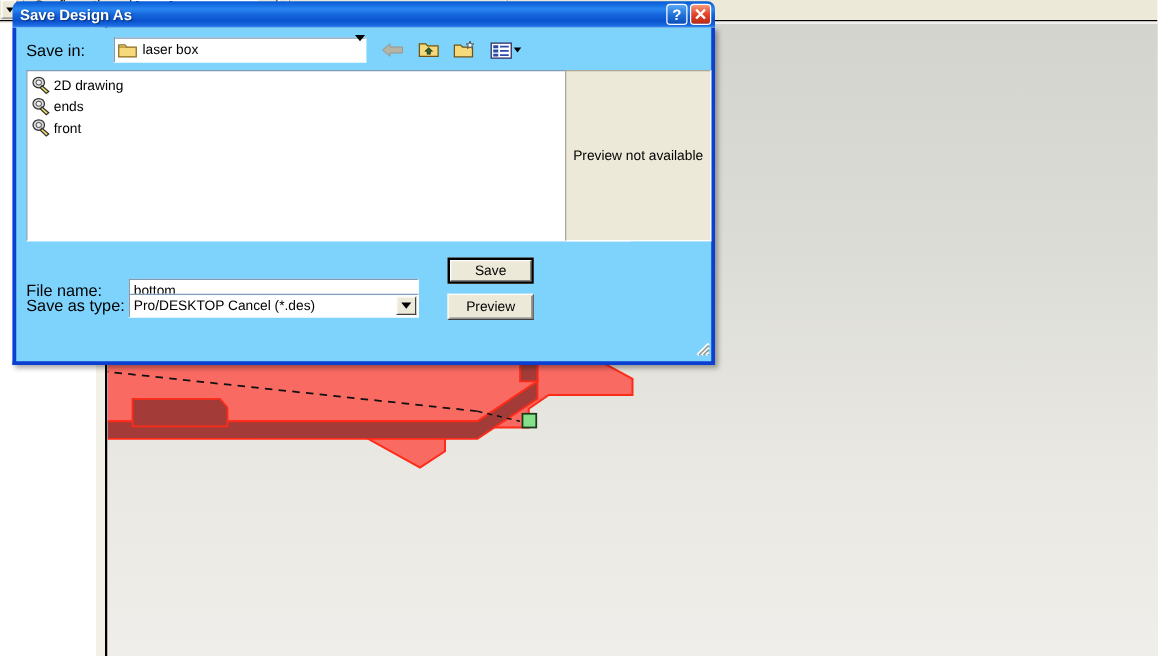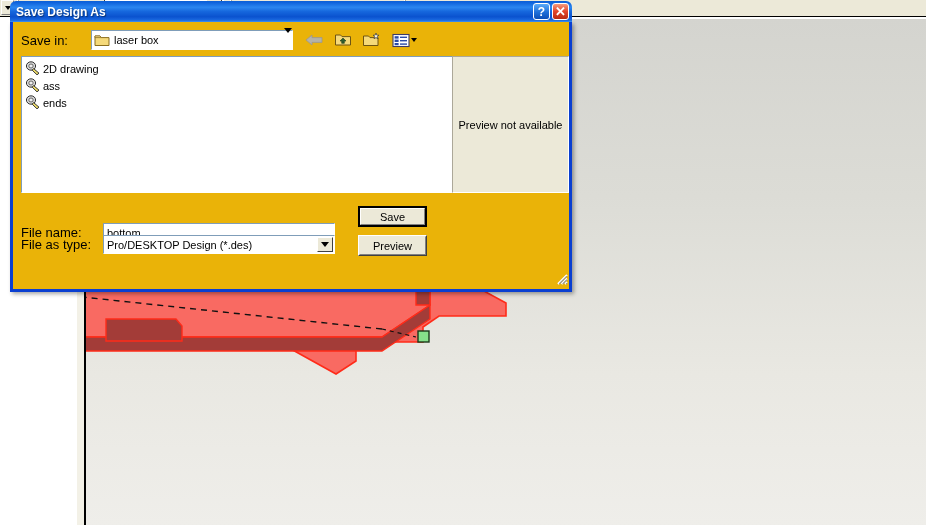--- a/index.html
+++ b/index.html
@@ -142,21 +142,21 @@
     left: 0; top: 0;
   }
 
   
   #save-dialog {
     position: absolute;
     left: 10px; top: 22px;
     width: 562px; height: 270px;
     border: 3px solid #0a3fd1;
     border-top: none;
-    background: #eab308;
+    background: #7dd3fc;
     box-sizing: border-box;
     box-shadow: 2px 2px 4px rgba(0,0,0,0.35);
     padding-left: 33px;
   }
   .dlg-titlebar {
     position: absolute;
     left: -3px; top: -21px;
     width: 562px; height: 21px;
     background: linear-gradient(to bottom,
        #0a5fd6 0%, #0f64dd 8%, #2a86f0 30%, #1667dd 50%,
@@ -536,45 +536,45 @@
             <path d="M8.6 7.6 L14 12.2 L12 13.8 L7.2 9.2 Z" fill="#f2e06a" stroke="#333" stroke-width="1"></path>
           </svg>
           <span class="file-name">2D drawing</span>
         </div>
         <div class="file-item">
           <svg class="file-icon" viewBox="0 0 17 15">
             <ellipse cx="6" cy="5" rx="4.6" ry="4.2" fill="#d9d9d9" stroke="#333" stroke-width="1"></ellipse>
             <ellipse cx="6" cy="5" rx="2.2" ry="2" fill="#f0f0f0" stroke="#333" stroke-width="0.7"></ellipse>
             <path d="M8.6 7.6 L14 12.2 L12 13.8 L7.2 9.2 Z" fill="#f2e06a" stroke="#333" stroke-width="1"></path>
           </svg>
-          <span class="file-name">ass</span>
+          <span class="file-name">ends</span>
         </div>
         <div class="file-item">
           <svg class="file-icon" viewBox="0 0 17 15">
             <ellipse cx="6" cy="5" rx="4.6" ry="4.2" fill="#d9d9d9" stroke="#333" stroke-width="1"></ellipse>
             <ellipse cx="6" cy="5" rx="2.2" ry="2" fill="#f0f0f0" stroke="#333" stroke-width="0.7"></ellipse>
             <path d="M8.6 7.6 L14 12.2 L12 13.8 L7.2 9.2 Z" fill="#f2e06a" stroke="#333" stroke-width="1"></path>
           </svg>
-          <span class="file-name">ends</span>
+          <span class="file-name">front</span>
         </div>
       </div>
 
       <div class="preview-pane">
         <span class="preview-text">Preview not available</span>
       </div>
 
       <div class="row-filename">
         <span class="lbl fn-label">File name:</span>
         <input class="text-input" type="text" value="bottom" style="">
       </div>
 
       <div class="row-filetype">
-        <span class="lbl fn-label">File as type:</span>
+        <span class="lbl fn-label">Save as type:</span>
         <div class="type-combo">
-          <span class="type-val">Pro/DESKTOP Design (*.des)</span>
+          <span class="type-val">Pro/DESKTOP Cancel (*.des)</span>
           <span class="type-btn">
             <span class="caret"></span>
           </span>
         </div>
       </div>
 
       <div class="btn-save">
         <span class="inner">Save</span>
       </div>
       <div class="btn-cancel">

